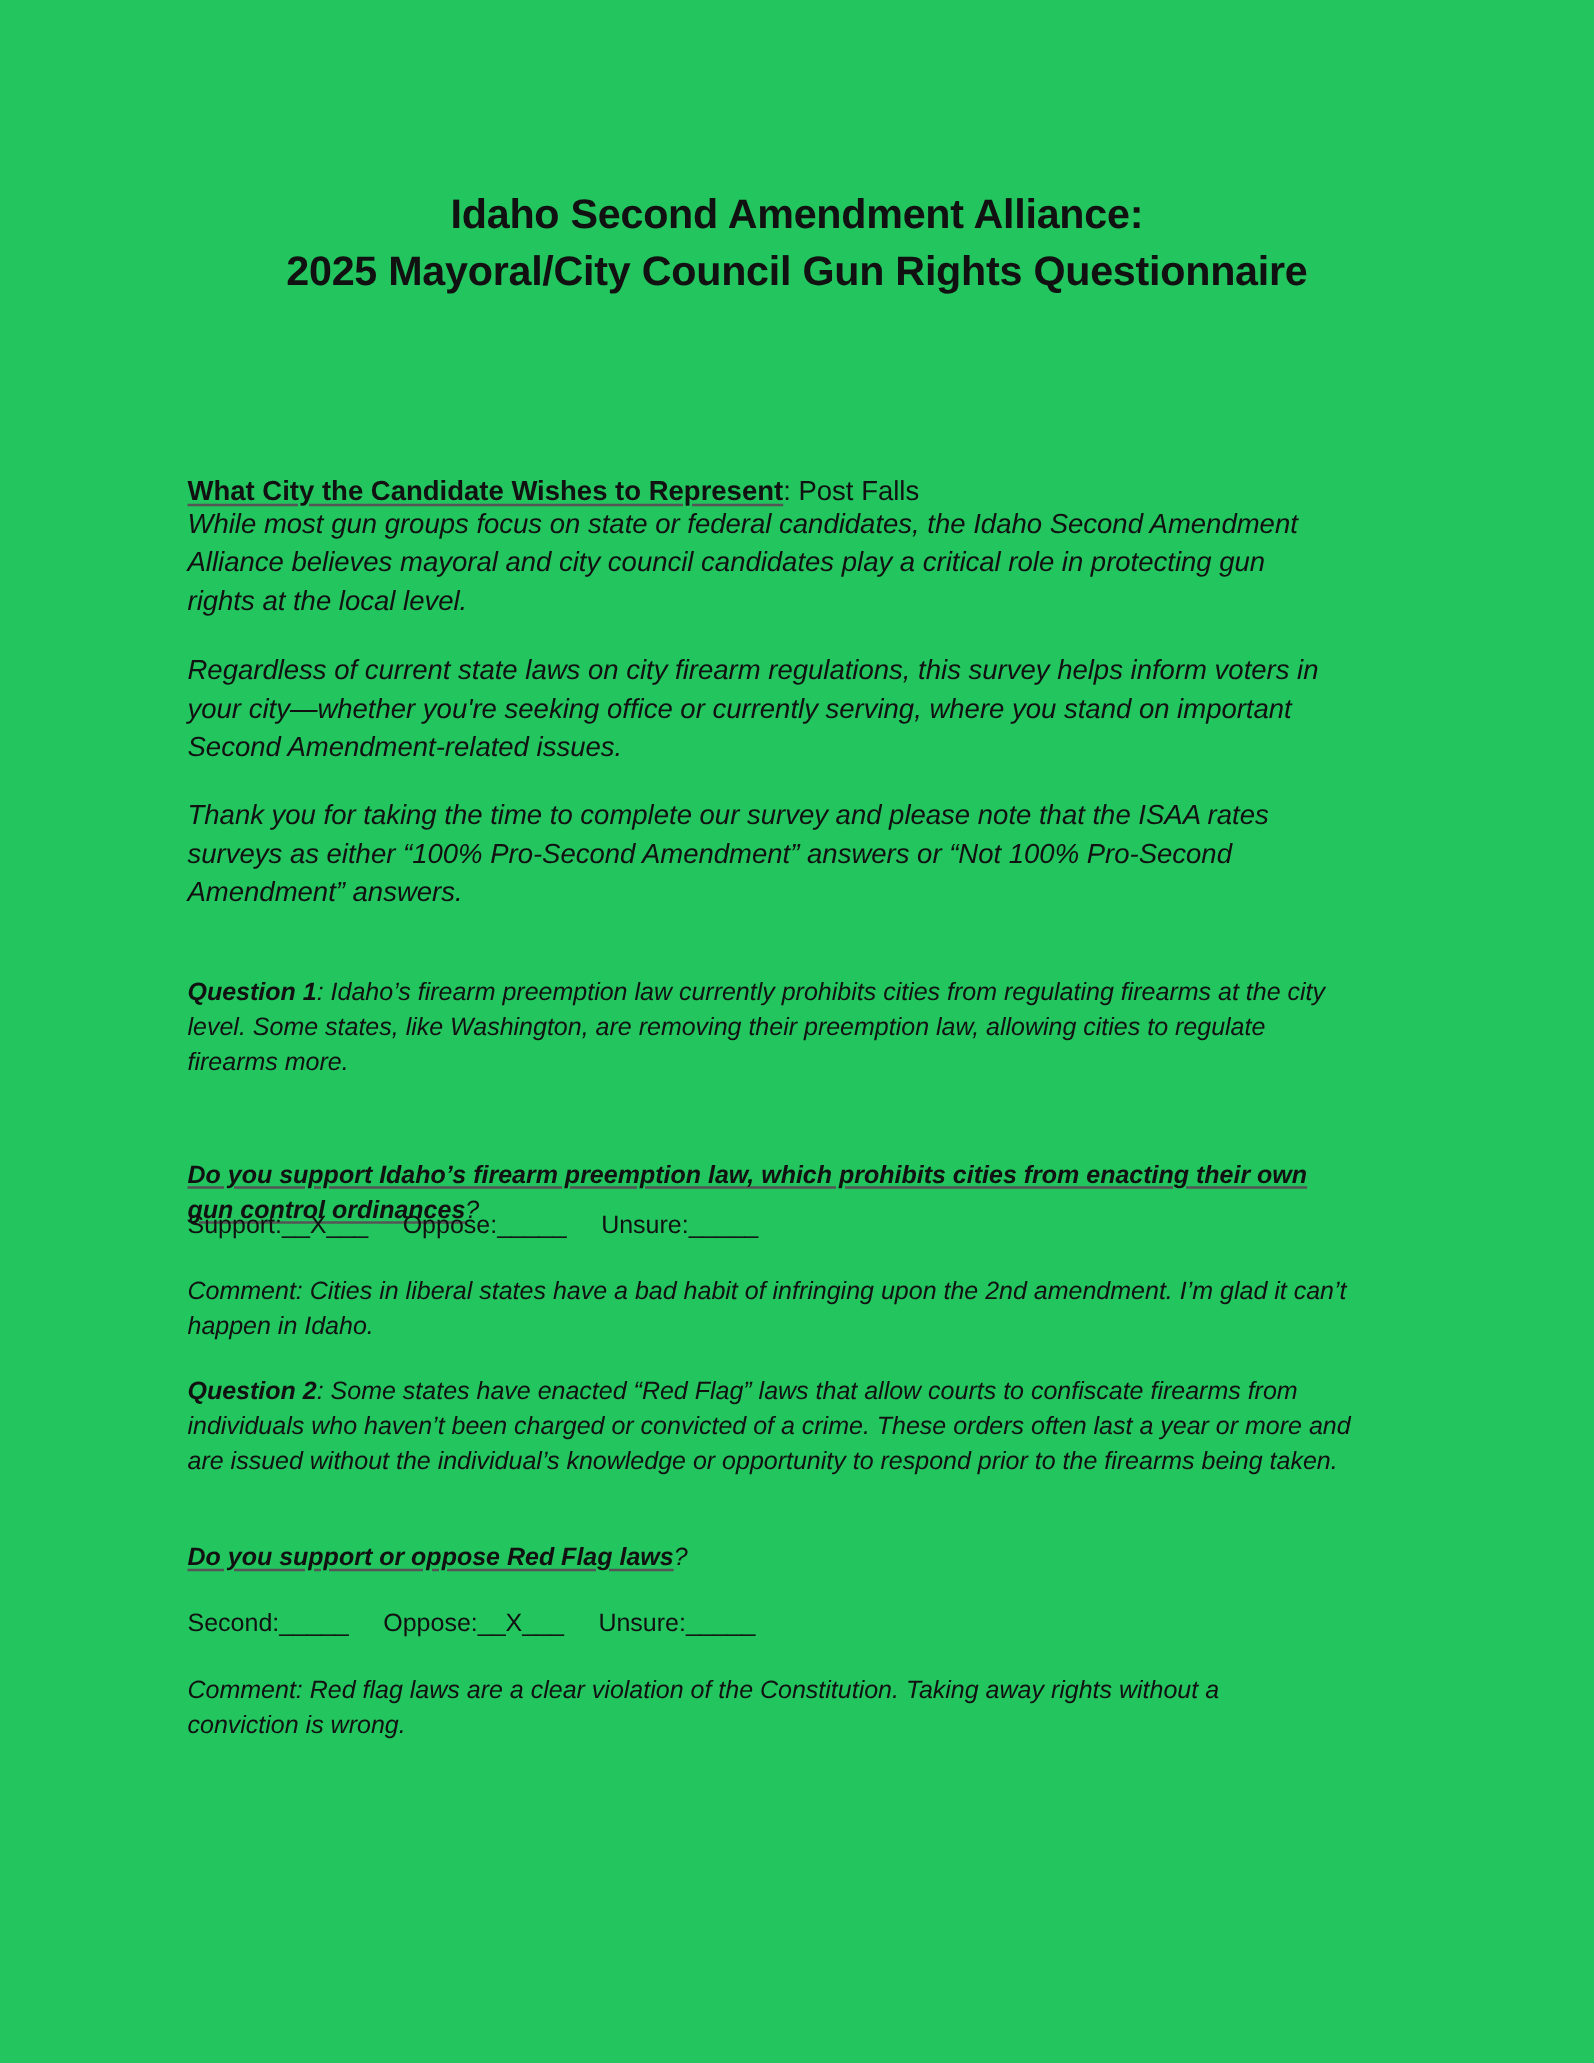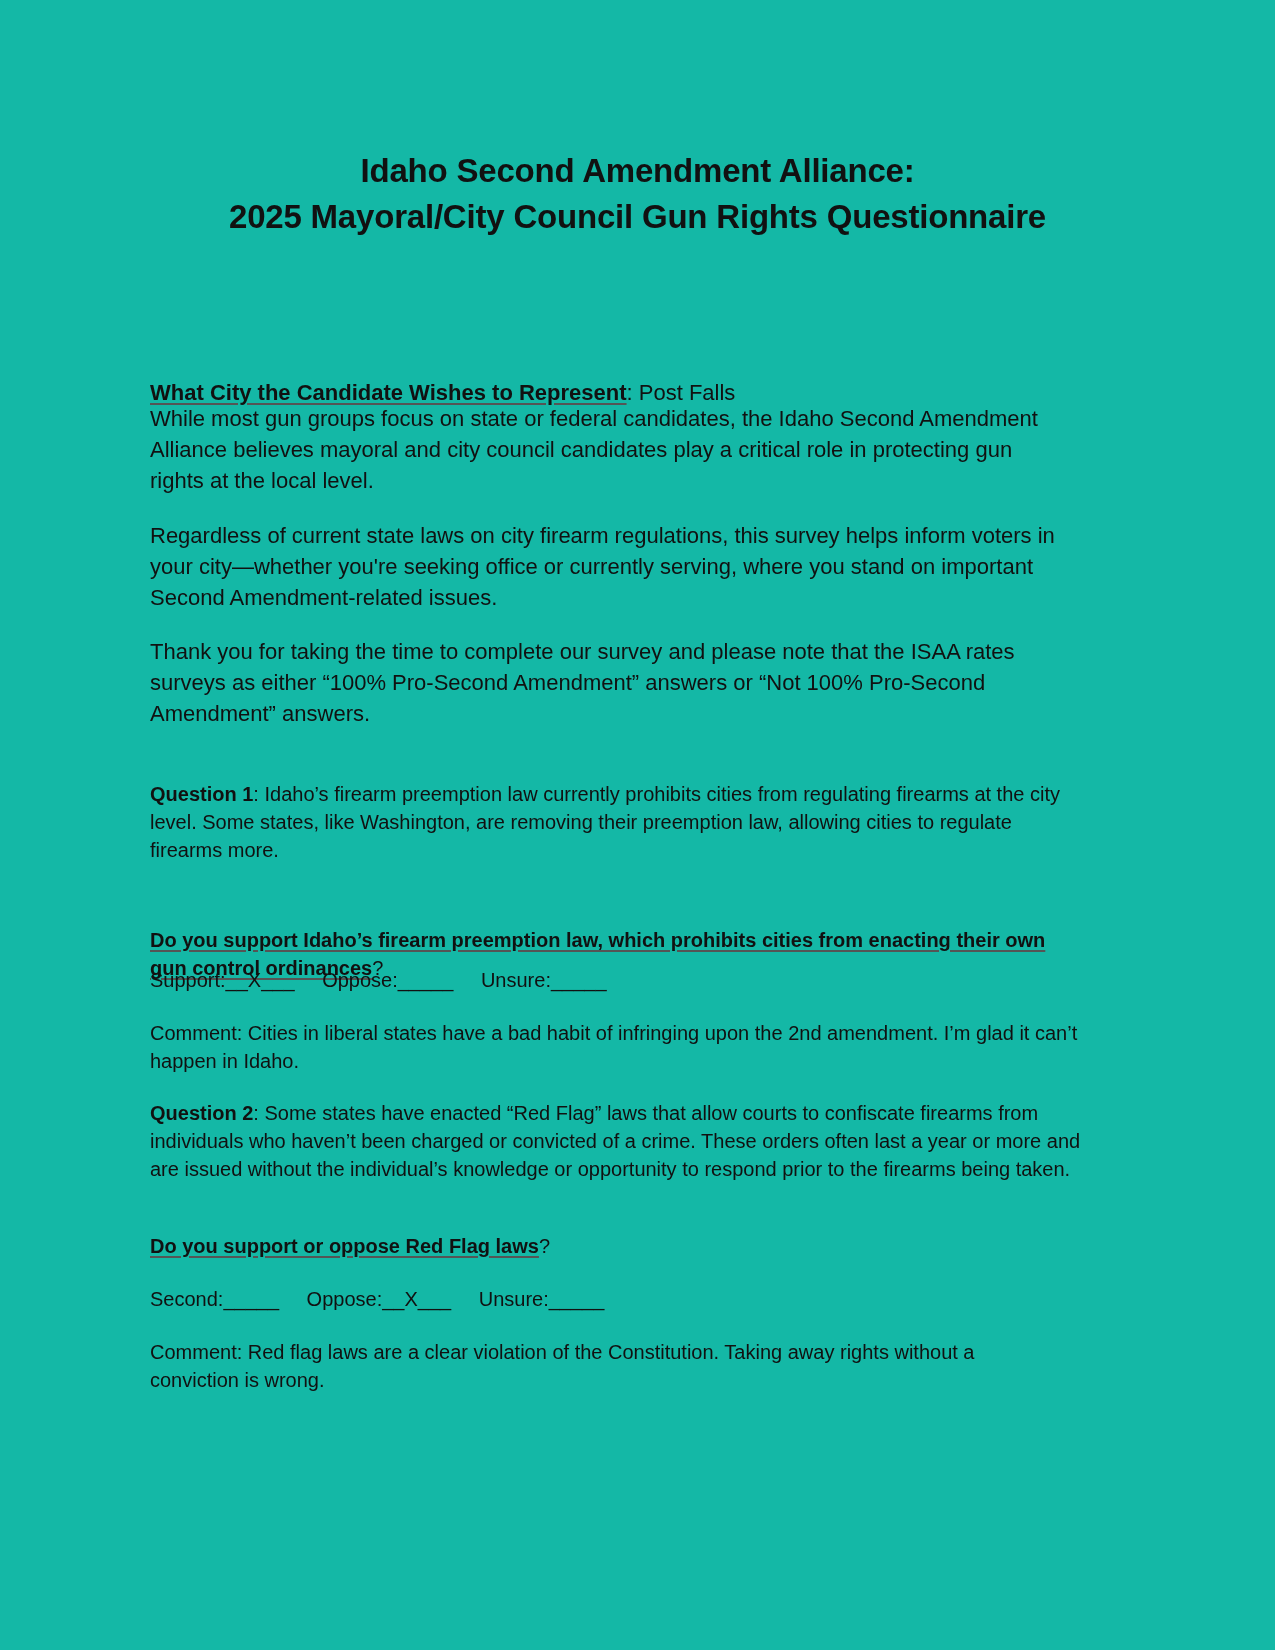--- a/index.html
+++ b/index.html
@@ -1,28 +1,28 @@
 <!DOCTYPE html>
 <html><head>
 <meta charset="utf-8">
 <style>
   html, body { margin: 0; padding: 0; background: #ffffff; }
   body { width: 1275px; height: 1650px; position: relative; overflow: hidden;
          font-family: "Liberation Sans", "DejaVu Sans", sans-serif; color: #111111; }
-  .page { position: absolute; left: 0; top: 0; width: 1275px; height: 1650px; background: #14b8a6; }
+  .page { position: absolute; left: 0; top: 0; width: 1275px; height: 1650px; background: #22c55e; }
   .title { position: absolute; left: 0; width: 1275px; text-align: center;
            font-weight: bold; font-size: 33px; color: #111; letter-spacing: -0.2px; }
   .t1 { top: 152px; }
   .t2 { top: 198px; }
   .block { position: absolute; left: 150px; width: 980px; }
   .big { font-size: 22px; line-height: 31px; }
   .small { font-size: 20px; line-height: 28px; }
   .u { text-decoration: underline; text-underline-offset: 3px; text-decoration-color: #555; font-weight: bold; }
   .b { font-weight: bold; }
-  p { margin: 0; }
+  p { margin: 0; font-style: italic; }
   .answers span.opt { margin-right: 22px; }
 </style>
 </head>
 <body>
 
 <div class="page">
 
   <div class="title t1">Idaho Second Amendment Alliance:</div>
   <div class="title t2">2025 Mayoral/City Council Gun Rights Questionnaire</div>
 

